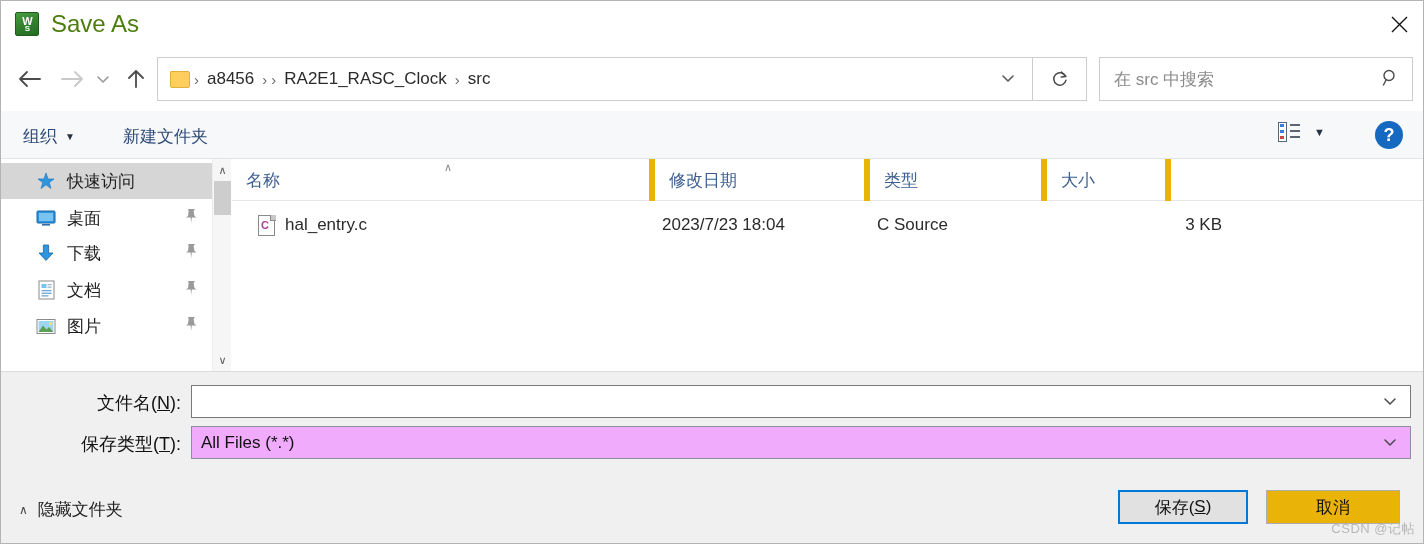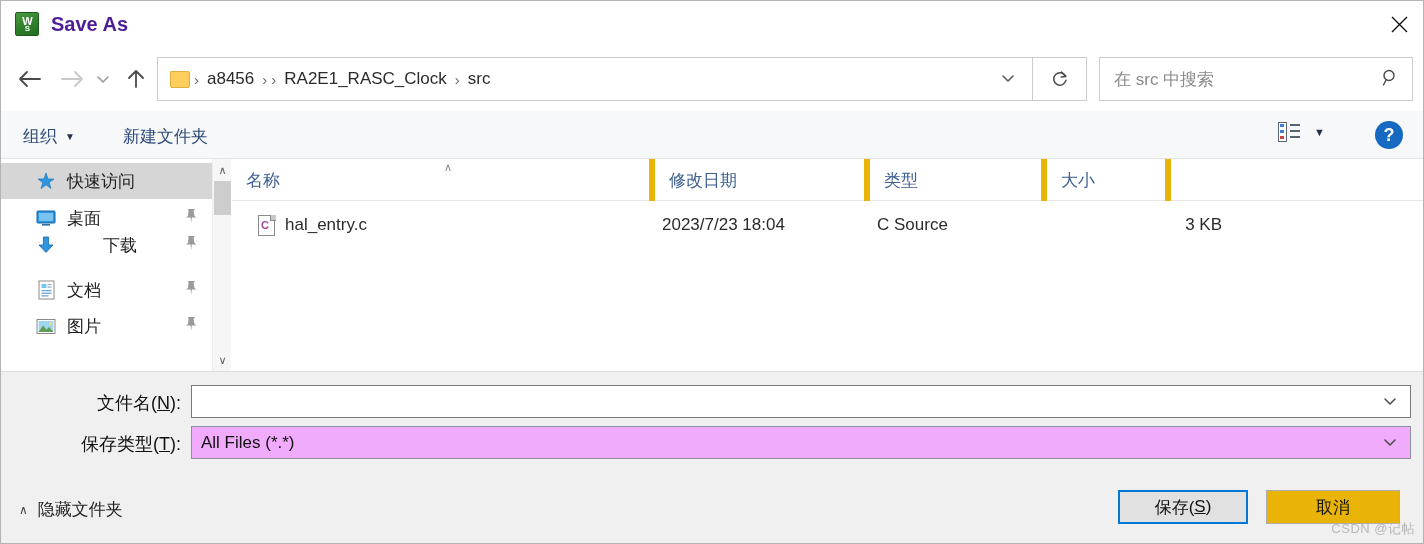--- a/index.html
+++ b/index.html
@@ -46,23 +46,23 @@
     font-size: 11px;
     font-weight: bold;
     line-height: 1;
     letter-spacing: -1px;
     flex-direction: column;
   }
   .title-icon .g1 { font-size: 11px; margin-bottom: -2px; }
   .title-icon .g2 { font-size: 8px; }
   .title-text {
     margin-left: 12px;
-    font-size: 20px;
-    color: #4c1d95;
-    font-weight: 700;
+    font-size: 24px;
+    color: #4d7c0f;
+    font-weight: 400;
   }
   .close-btn {
     position: absolute;
     right: 0; top: 0;
     width: 52px;
     height: 46px;
     display: flex;
     align-items: center;
     justify-content: center;
     cursor: default;
@@ -597,21 +597,21 @@
           </svg>
         </span>
         <span class="s-label">桌面</span>
         <span class="pin">
           <svg width="14" height="16" viewBox="0 0 14 16" aria-hidden="true">
             <path d="M4 1 L11 1 L9.6 3 L10.5 8 L12.5 9.6 L7.8 9.6 L7.2 15 L6.6 9.6 L2 9.6 L4 8 L4.6 3 Z" fill="#9a9a9a"></path>
           </svg>
         </span>
       </div>
 
-      <div class="side-item" style="top:68px;gap:36px;">
+      <div class="side-item" style="top:76px;">
         <span class="s-ico">
           <svg width="20" height="20" viewBox="0 0 20 20" aria-hidden="true">
             <path d="M7.4 2 L12.6 2 L12.6 10 L17 10 L10 17.5 L3 10 L7.4 10 Z" fill="#2f96dd" stroke="#1565a8" stroke-width="0.8"></path>
           </svg>
         </span>
         <span class="s-label">下载</span>
         <span class="pin">
           <svg width="14" height="16" viewBox="0 0 14 16" aria-hidden="true">
             <path d="M4 1 L11 1 L9.6 3 L10.5 8 L12.5 9.6 L7.8 9.6 L7.2 15 L6.6 9.6 L2 9.6 L4 8 L4.6 3 Z" fill="#9a9a9a"></path>
           </svg>

